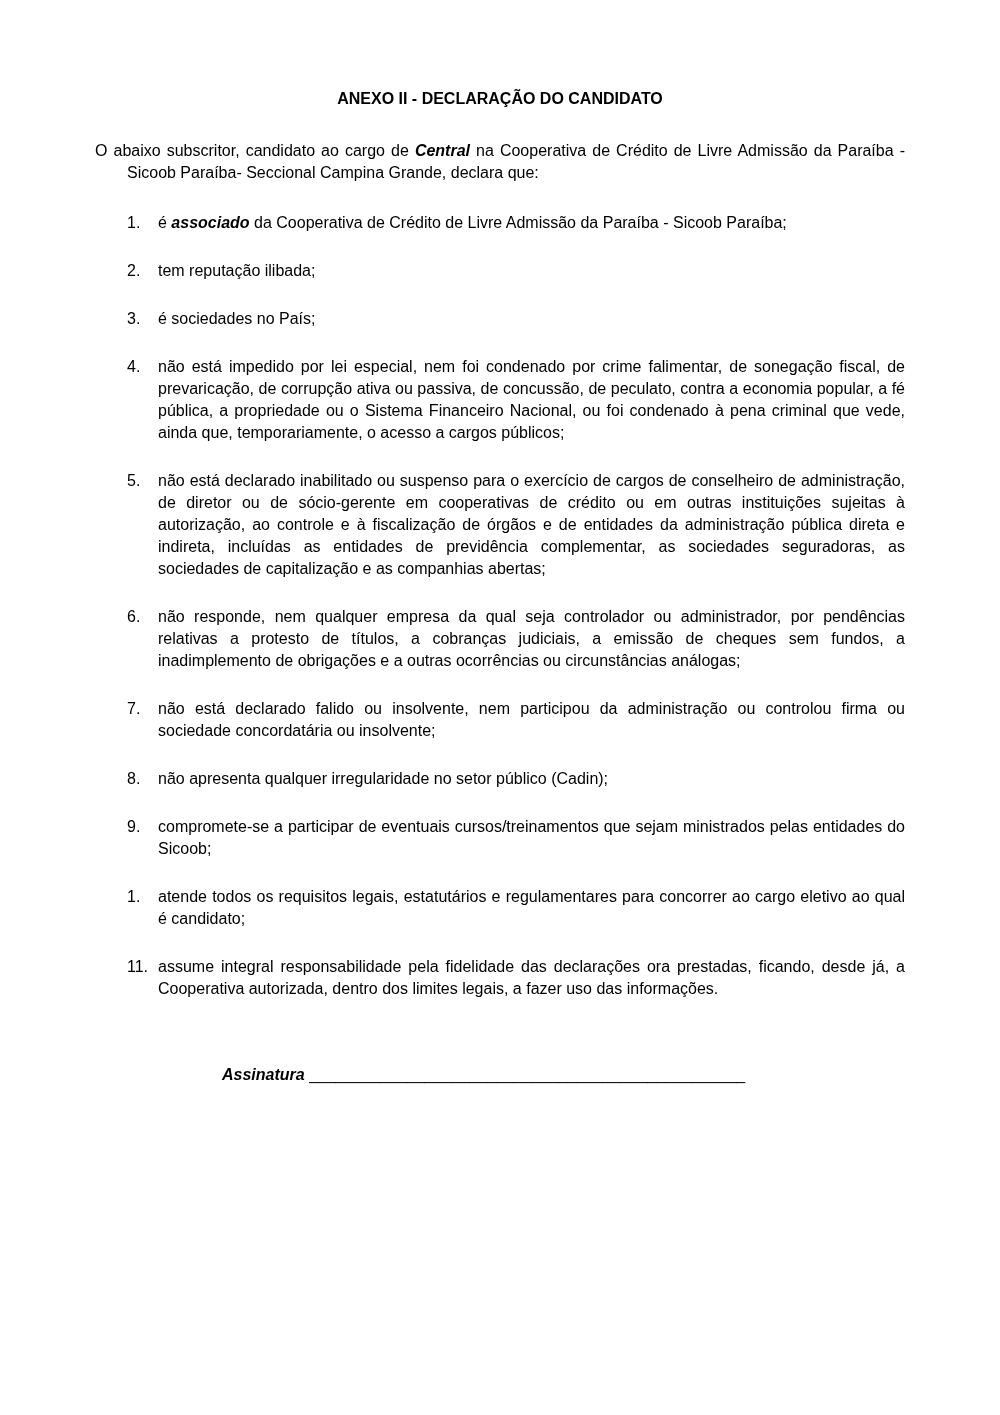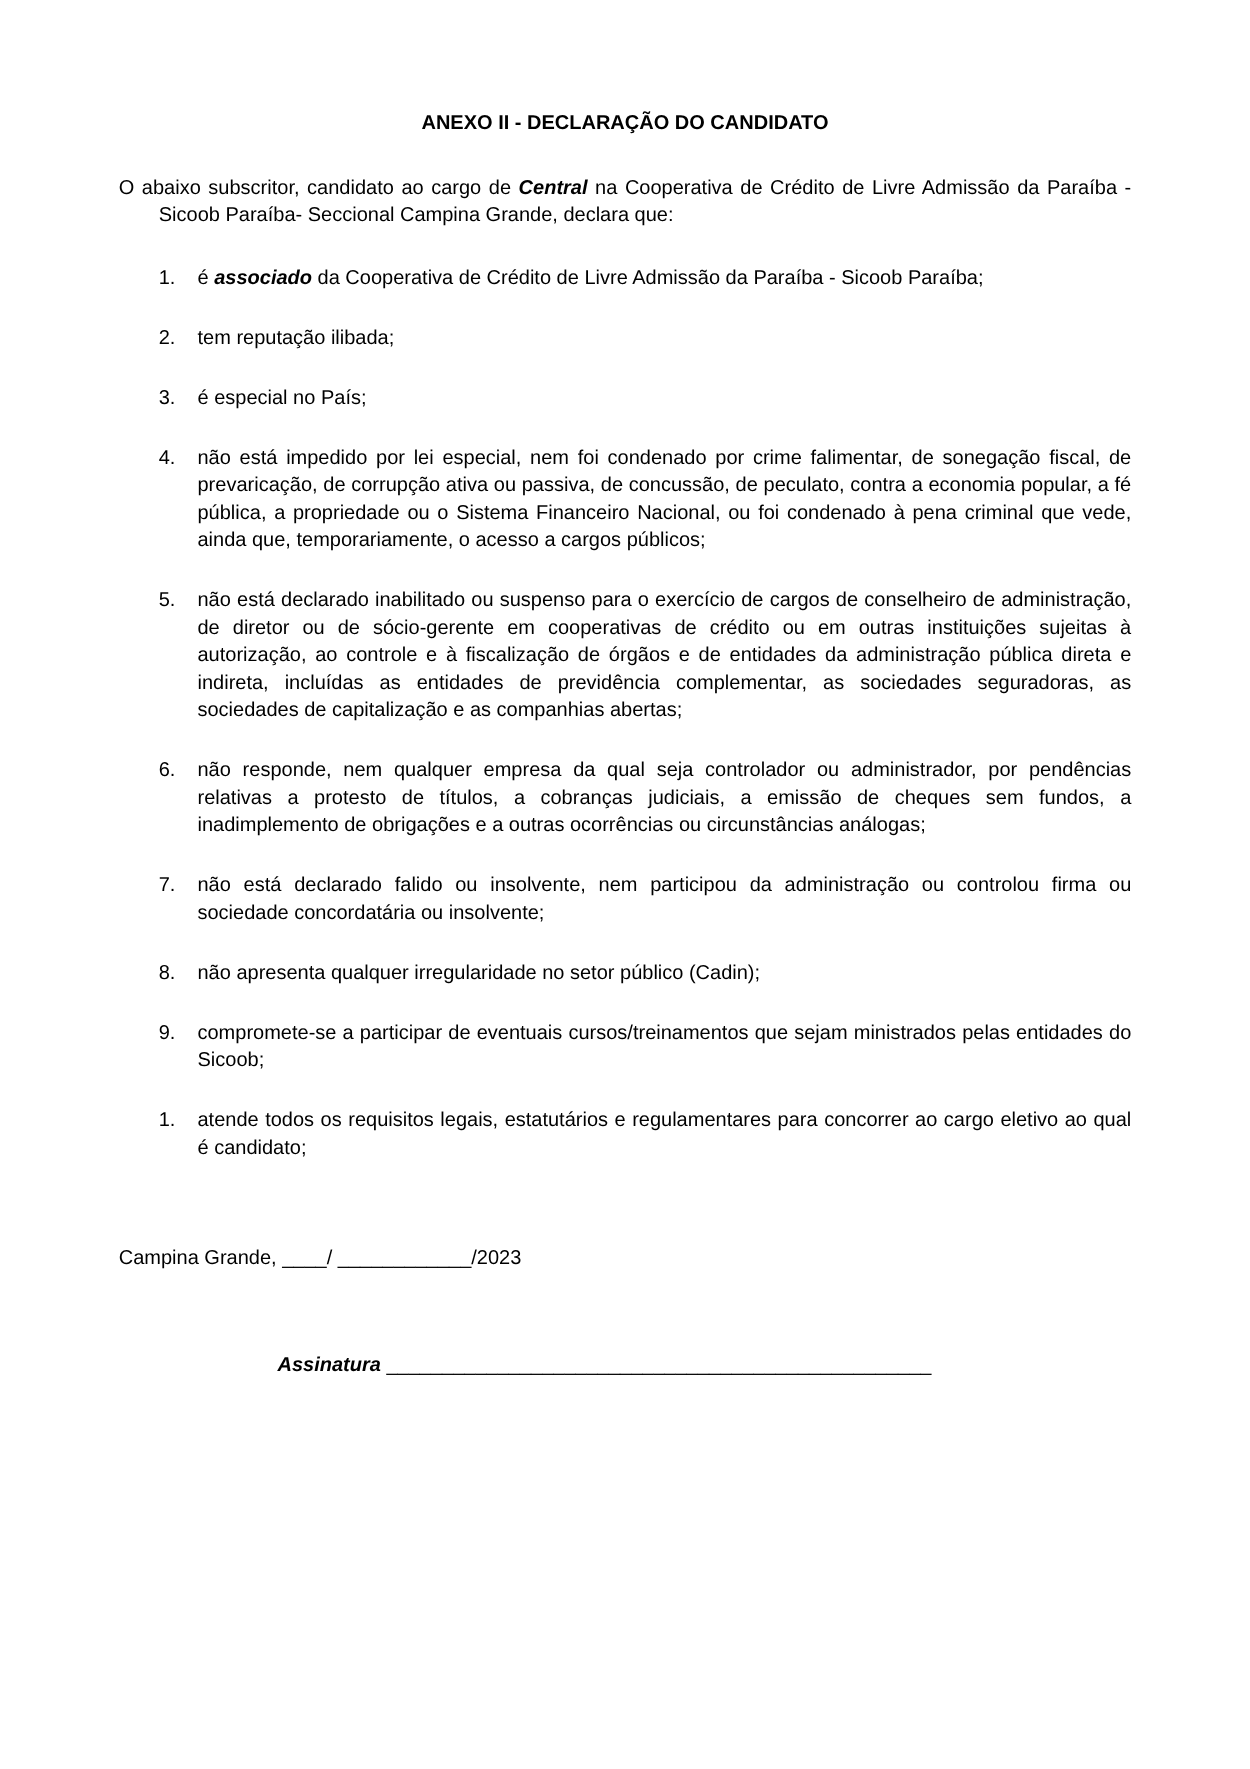--- a/index.html
+++ b/index.html
@@ -86,21 +86,21 @@
       <div class="txt"><span>é </span><span class="bi">associado</span><span> da Cooperativa de Crédito de Livre Admissão da Paraíba - Sicoob Paraíba;</span></div>
     </div>
 
     <div class="item">
       <span class="num">2.</span>
       <div class="txt">tem reputação ilibada;</div>
     </div>
 
     <div class="item">
       <span class="num">3.</span>
-      <div class="txt">é especial no País;</div>
+      <div class="txt">é sociedades no País;</div>
     </div>
 
     <div class="item">
       <span class="num">4.</span>
       <div class="txt">não está impedido por lei especial, nem foi condenado por crime falimentar, de sonegação fiscal, de prevaricação, de corrupção ativa ou passiva, de concussão, de peculato, contra a economia popular, a fé pública, a propriedade ou o Sistema Financeiro Nacional, ou foi condenado à pena criminal que vede, ainda que, temporariamente, o acesso a cargos públicos;</div>
     </div>
 
     <div class="item">
       <span class="num">5.</span>
       <div class="txt">não está declarado inabilitado ou suspenso para o exercício de cargos de conselheiro de administração, de diretor ou de sócio-gerente em cooperativas de crédito ou em outras instituições sujeitas à autorização, ao controle e à fiscalização de órgãos e de entidades da administração pública direta e indireta, incluídas as entidades de previdência complementar, as sociedades seguradoras, as sociedades de capitalização e as companhias abertas;</div>
@@ -124,22 +124,25 @@
     <div class="item">
       <span class="num">9.</span>
       <div class="txt">compromete-se a participar de eventuais cursos/treinamentos que sejam ministrados pelas entidades do Sicoob;</div>
     </div>
 
     <div class="item">
       <span class="num">1.</span>
       <div class="txt">atende todos os requisitos legais, estatutários e regulamentares para concorrer ao cargo eletivo ao qual é candidato;</div>
     </div>
 
+    <div class="item">
+      <span class="num">11.</span>
+      <div class="txt">assume integral responsabilidade pela fidelidade das declarações ora prestadas, ficando, desde já, a Cooperativa autorizada, dentro dos limites legais, a fazer uso das informações.</div>
+    </div>
 
 
   </div>
 
-  <p class="date-line">Campina Grande,  ____/ ____________/2023</p>
 
   <p class="sig-line"><span class="sig-label">Assinatura</span> <span>_________________________________________________</span></p>
 
 
 </div>
 
 </body></html>

